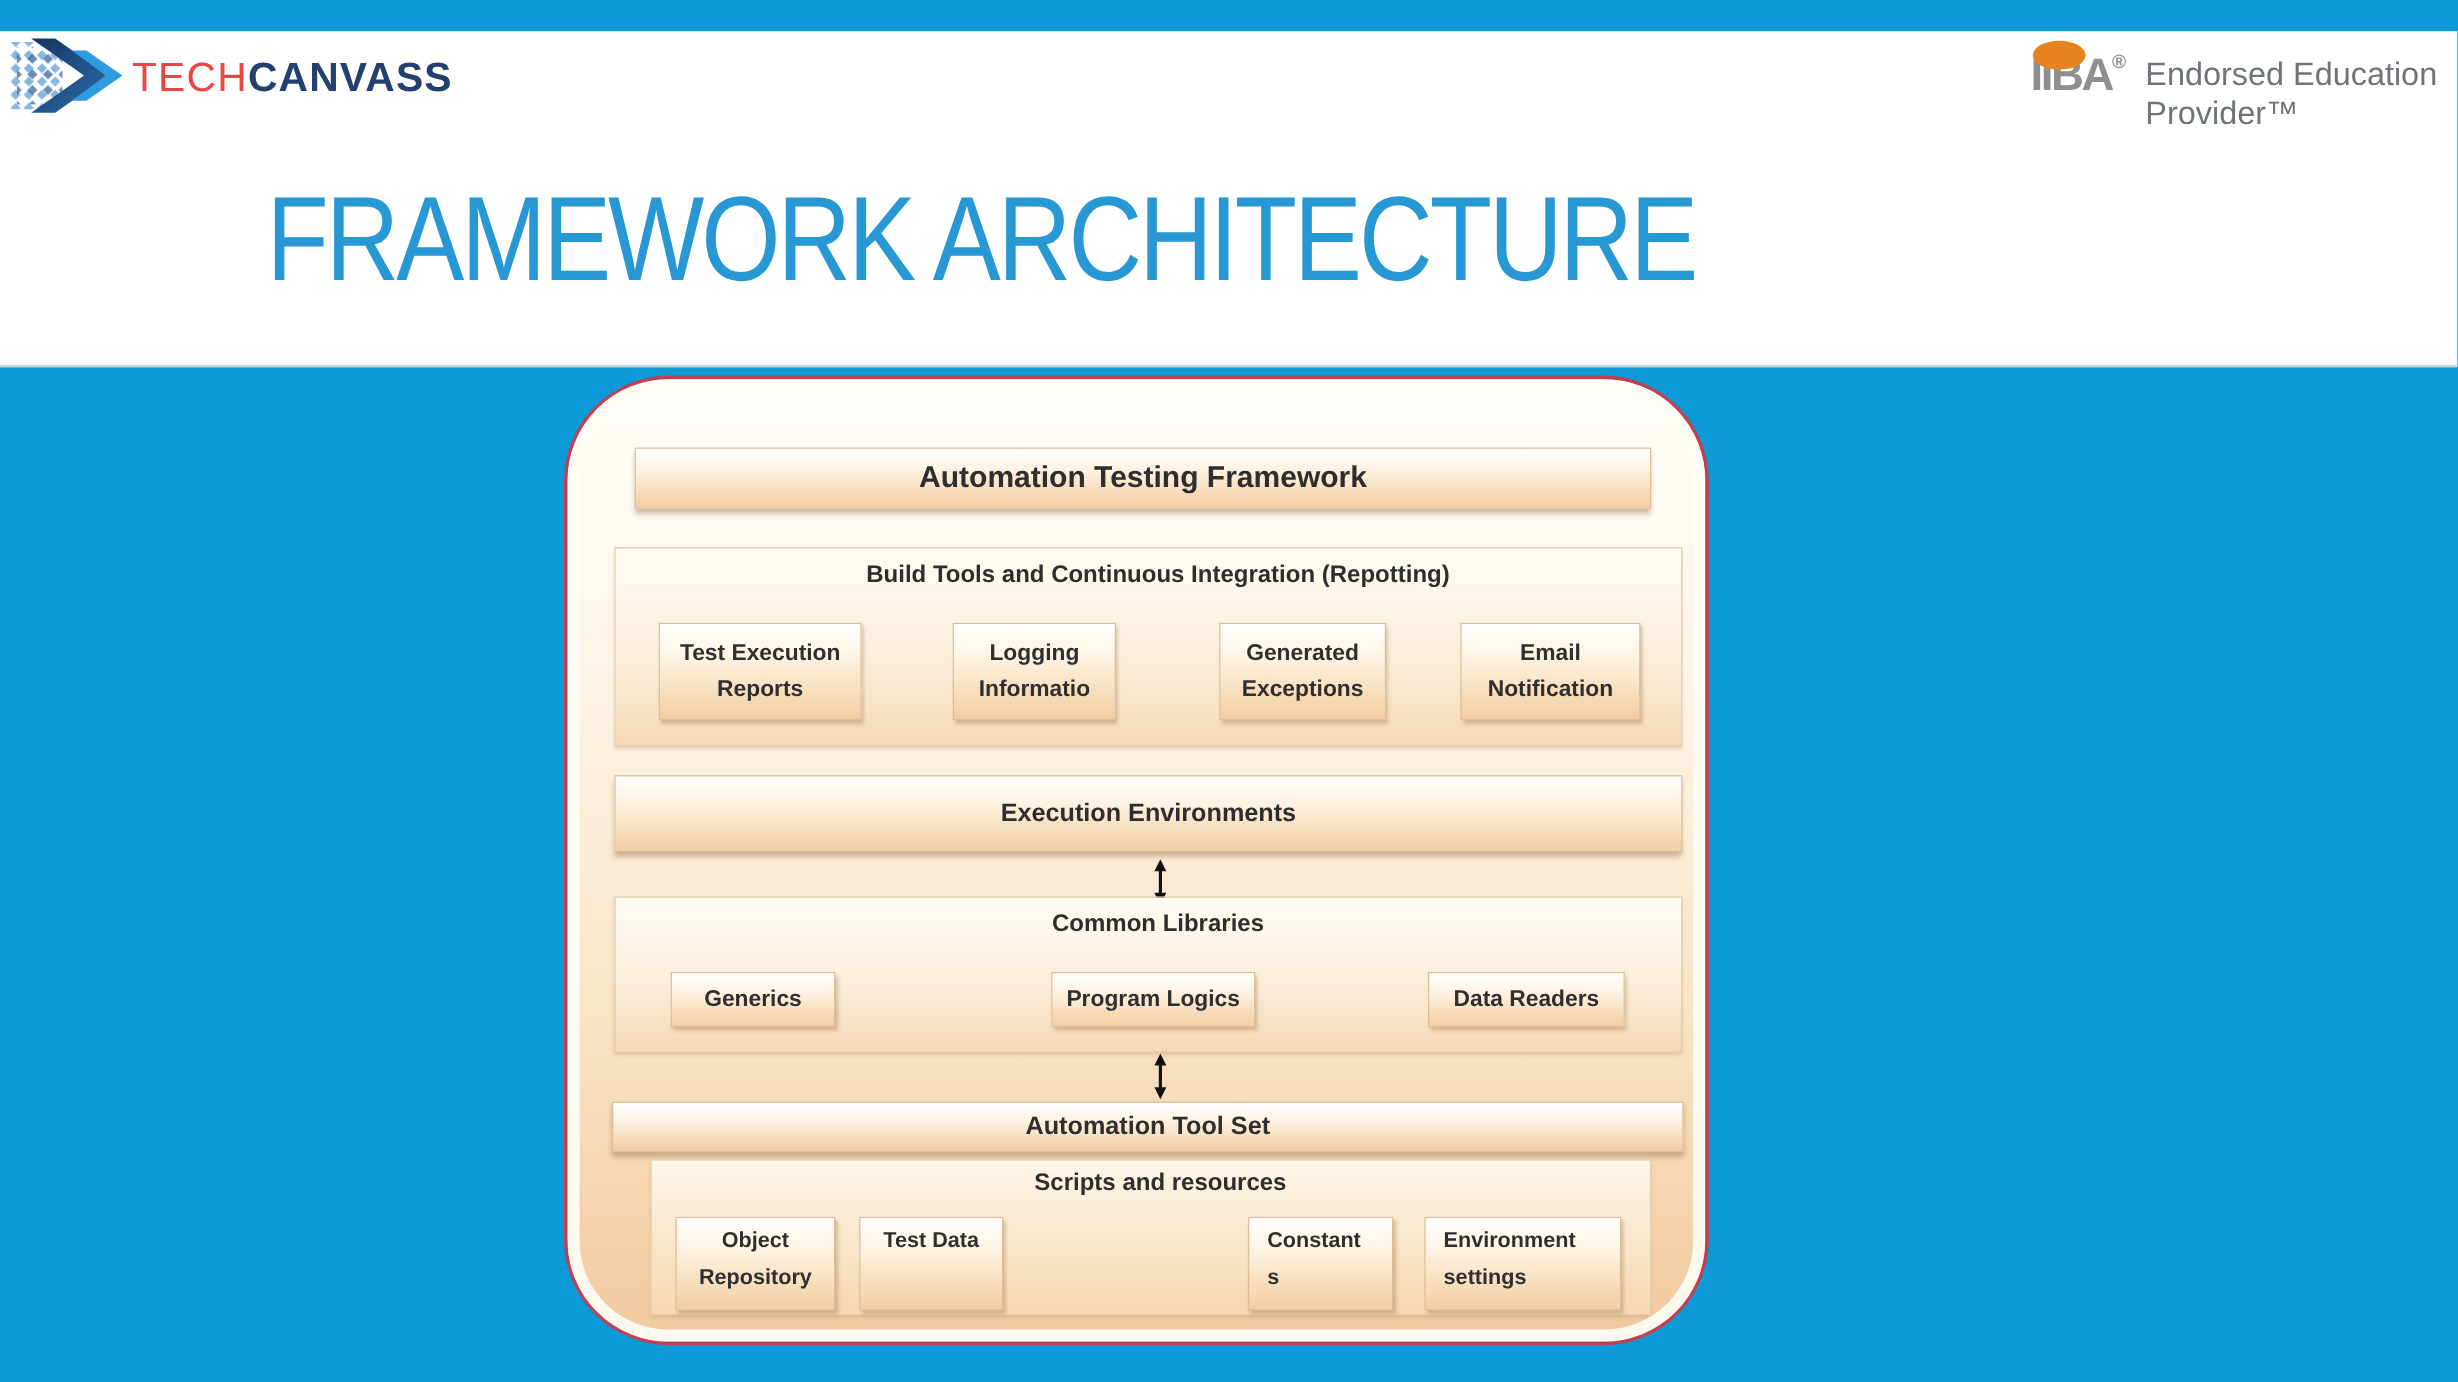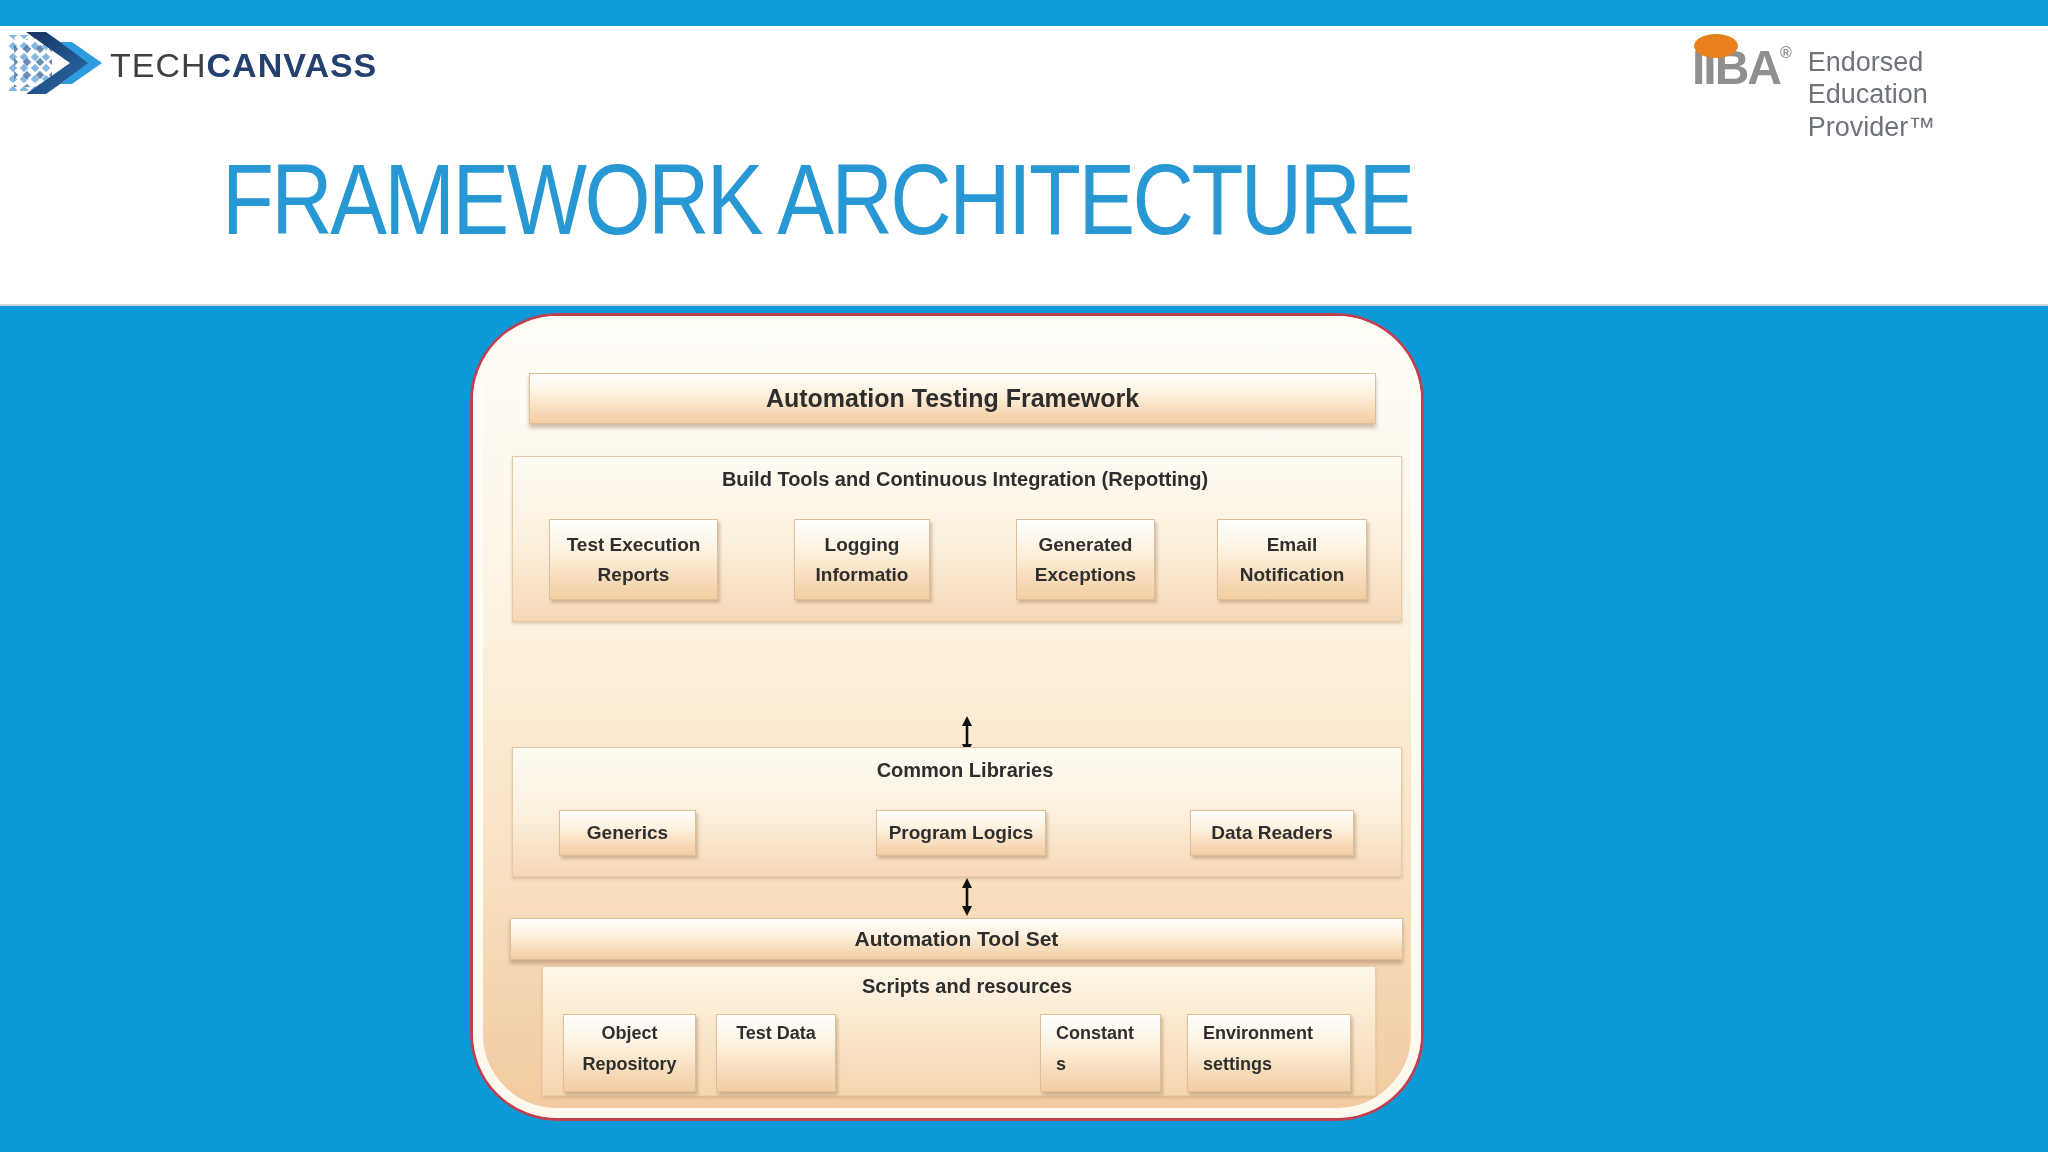--- a/index.html
+++ b/index.html
@@ -8,28 +8,28 @@
   #slide { position:relative; width:2048px; height:1152px; }
 
   
   .top-strip { position:absolute; left:0; top:0; width:2048px; height:26px; background:#0d9bd9; }
   .header { position:absolute; left:0; top:26px; width:2048px; height:280px; background:#ffffff;
             border-bottom:2px solid #ccd5db; }
 
   .brand { position:absolute; left:8px; top:4px; display:flex; align-items:center; }
   .brand-icon { width:96px; height:66px; }
   .brand-text { font-size:34px; letter-spacing:1px; margin-left:6px; margin-top:4px; }
-  .brand-t1 { color:#404040; font-weight:400; }
+  .brand-t1 { color:#ef4444; font-weight:400; }
   .brand-t2 { color:#24406e; font-weight:700; }
 
   .iiba { position:absolute; left:1692px; top:6px; display:flex; align-items:flex-start; }
   .iiba-mark { position:relative; padding-top:12px; }
   .iiba-dot { position:absolute; left:2px; top:2px; width:44px; height:24px; background:#e8821e;
               border-radius:50%; }
-  .iiba-acronym { font-size:48px; font-weight:800; color:#8f8f8f; letter-spacing:-2px; line-height:1; }
+  .iiba-acronym { font-size:38px; font-weight:800; color:#8f8f8f; letter-spacing:-2px; line-height:1; }
   .iiba-reg { font-size:16px; color:#8f8f8f; vertical-align:top; font-weight:700; }
   .iiba-text { margin-left:16px; padding-top:14px; font-size:27px; color:#6f747a; line-height:1.2;
                white-space:pre-line; }
 
   .page-title { position:absolute; left:222px; top:116px; font-size:100px; font-weight:400;
                 color:#2798d4; letter-spacing:-3px; white-space:nowrap;
                 transform:scaleX(0.85); transform-origin:left top; }
 
   
   .container { position:absolute; left:470px; top:313px; width:954px; height:808px;
@@ -142,20 +142,21 @@
       <div class="bx b1">Logging
 Informatio</div>
       <div class="bx b0">Test Execution
 Reports</div>
       <div class="bx b2">Generated
 Exceptions</div>
       <div class="bx b3">Email
 Notification</div>
     </div>
 
+    <div class="gbar exec-bar">Execution Environments</div>
 
     <svg class="arrow a1" width="18" height="38" viewBox="0 0 18 38" xmlns="http://www.w3.org/2000/svg">
       <path d="M9 6 L9 32" stroke="#111" stroke-width="2.6"></path>
       <path d="M9 0 L4 10 L14 10 Z" fill="#111"></path>
       <path d="M9 38 L4 28 L14 28 Z" fill="#111"></path>
     </svg>
 
     <div class="section sec-common">
       <div class="sec-label">Common Libraries</div>
       <div class="bx c0">Generics</div>

